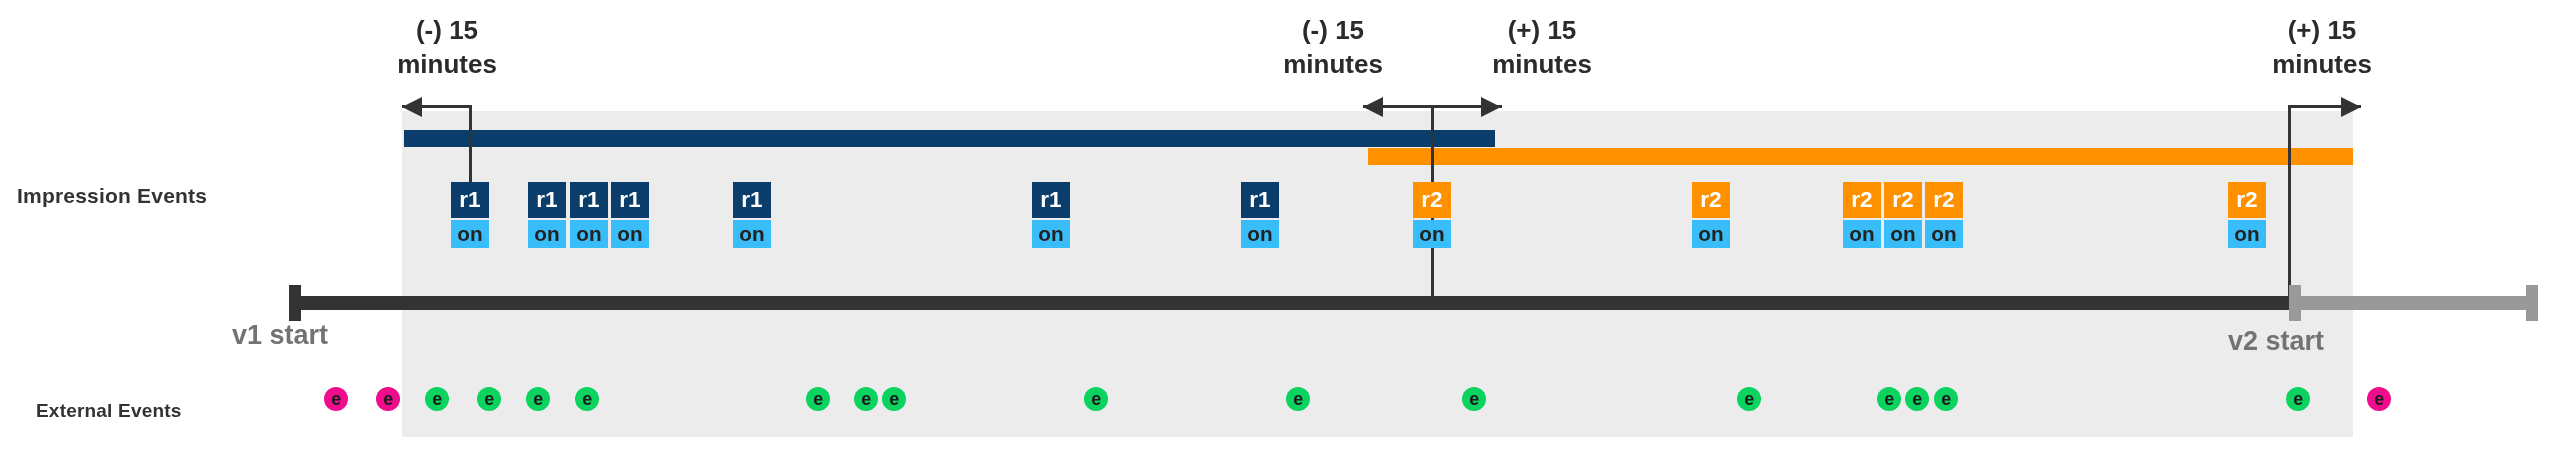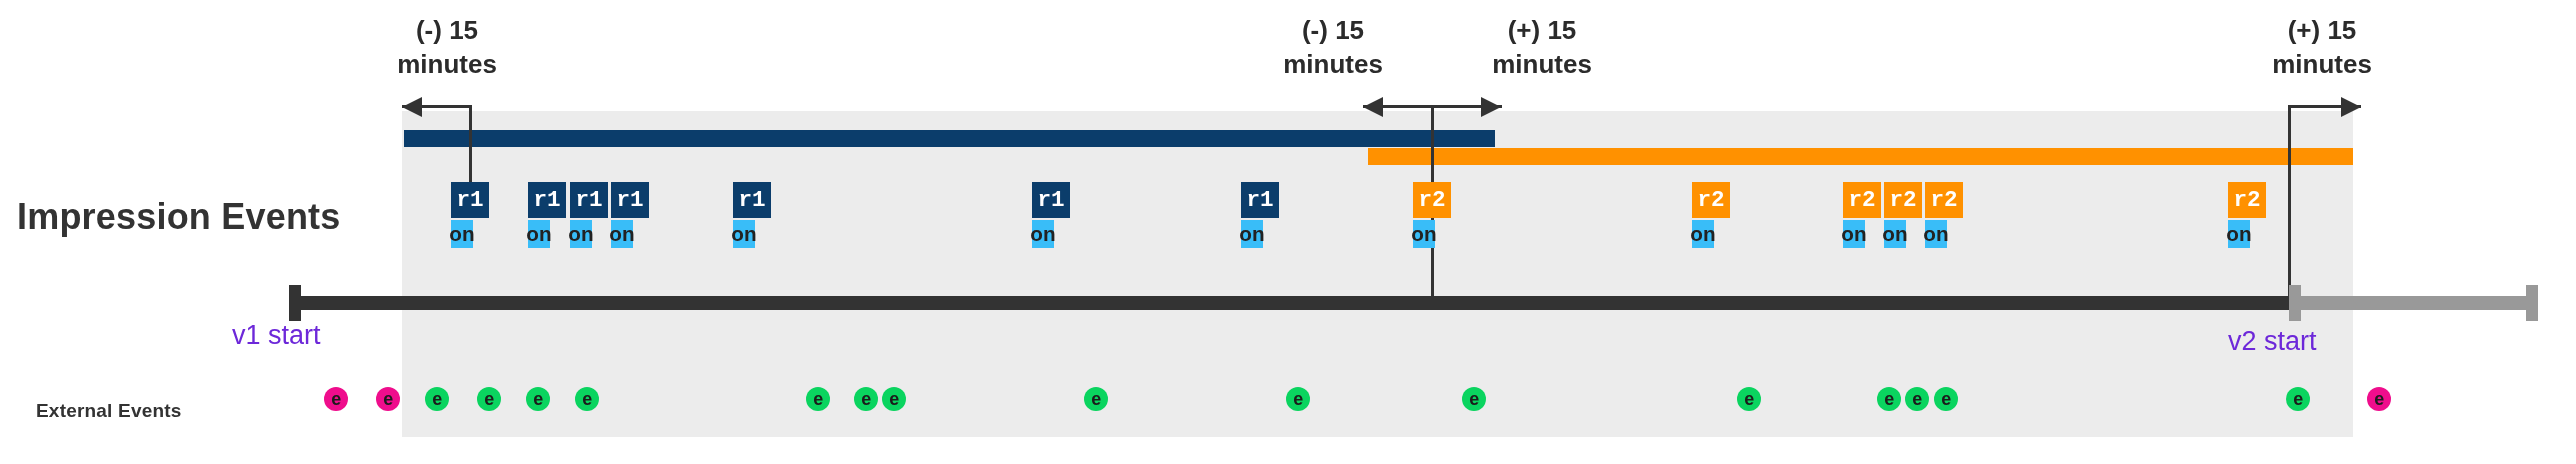--- a/index.html
+++ b/index.html
@@ -2,46 +2,46 @@
 <html style="font-size:15px"><head>
 <meta charset="utf-8">
 <style>
   html,body{margin:0;padding:0;background:#ffffff;}
   body{font-family:"Liberation Sans","DejaVu Sans",sans-serif;-webkit-font-smoothing:antialiased;}
   #canvas{position:relative;width:2576px;height:464px;background:#ffffff;overflow:hidden;}
 
   .band{position:absolute;background:#ececec;}
 
   .row-label{position:absolute;color:#333333;font-weight:700;white-space:nowrap;}
-  #impression-label{left:17px;top:196px;font-size:36px;letter-spacing:0.2px;}
+  #impression-label{left:17px;top:184px;font-size:21px;letter-spacing:0.2px;}
   #external-label{left:36px;top:400px;font-size:19px;letter-spacing:0.2px;}
 
   .anno{position:absolute;text-align:center;color:#2b2b2b;font-weight:700;font-size:26px;line-height:1.32;white-space:nowrap;}
 
   .bar{position:absolute;}
   .bar-v1{background:#0b3d6b;}
   .bar-v2{background:#ff9100;}
 
   .axis-dark{position:absolute;background:#333333;}
   .axis-gray{position:absolute;background:#999999;}
   .axis-cap-dark{position:absolute;background:#333333;}
   .axis-cap-gray{position:absolute;background:#999999;}
 
-  .axis-name{position:absolute;color:#6d28d9;font-weight:400;font-size:27px;white-space:nowrap;}
+  .axis-name{position:absolute;color:#737373;font-weight:700;font-size:27px;white-space:nowrap;}
 
   .guide{position:absolute;background:#333333;width:2.8px;}
   .guide-h{position:absolute;background:#333333;height:2.8px;}
   .arrow-head{position:absolute;width:0;height:0;}
   .arrow-left{border-top:10.3px solid transparent;border-bottom:10.3px solid transparent;border-right:20.7px solid #333333;}
   .arrow-right{border-top:10.3px solid transparent;border-bottom:10.3px solid transparent;border-left:20.7px solid #333333;}
   .imp-chip{position:absolute;width:38px;height:36px;display:flex;align-items:center;justify-content:center;
-            font-size:22.6px;font-weight:700;color:#ffffff;font-family:Liberation Mono, monospace;}
+            font-size:22.6px;font-weight:700;color:#ffffff;}
   .imp-chip.r1{background:#0b3d6b;}
   .imp-chip.r2{background:#ff9100;}
-  .imp-on{position:absolute;width:22px;height:28px;display:flex;align-items:center;justify-content:center;
+  .imp-on{position:absolute;width:38px;height:28px;display:flex;align-items:center;justify-content:center;
           font-size:20.7px;font-weight:700;color:#222222;background:#39bdf8;}
 
   .ev{position:absolute;width:24.4px;height:24.4px;border-radius:50%;display:flex;align-items:center;justify-content:center;
       font-size:18px;font-weight:700;color:#1b1b1b;}
   .ev.green{background:#0ad45f;}
   .ev.magenta{background:#ef0d8c;}
 </style>
 </head>
 <body>
 

